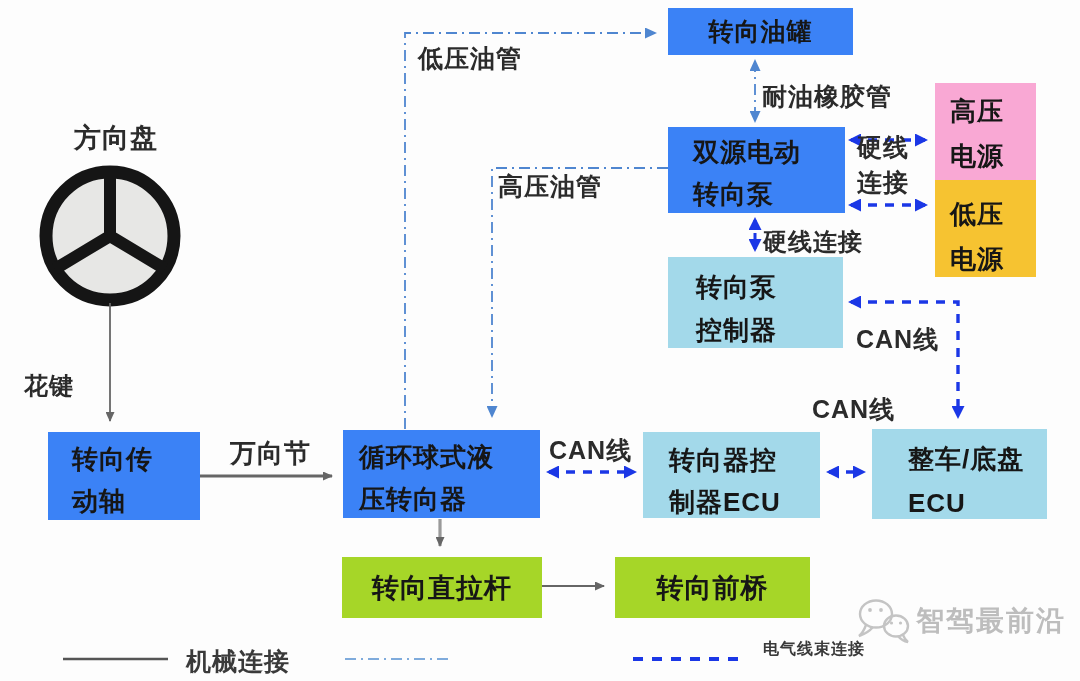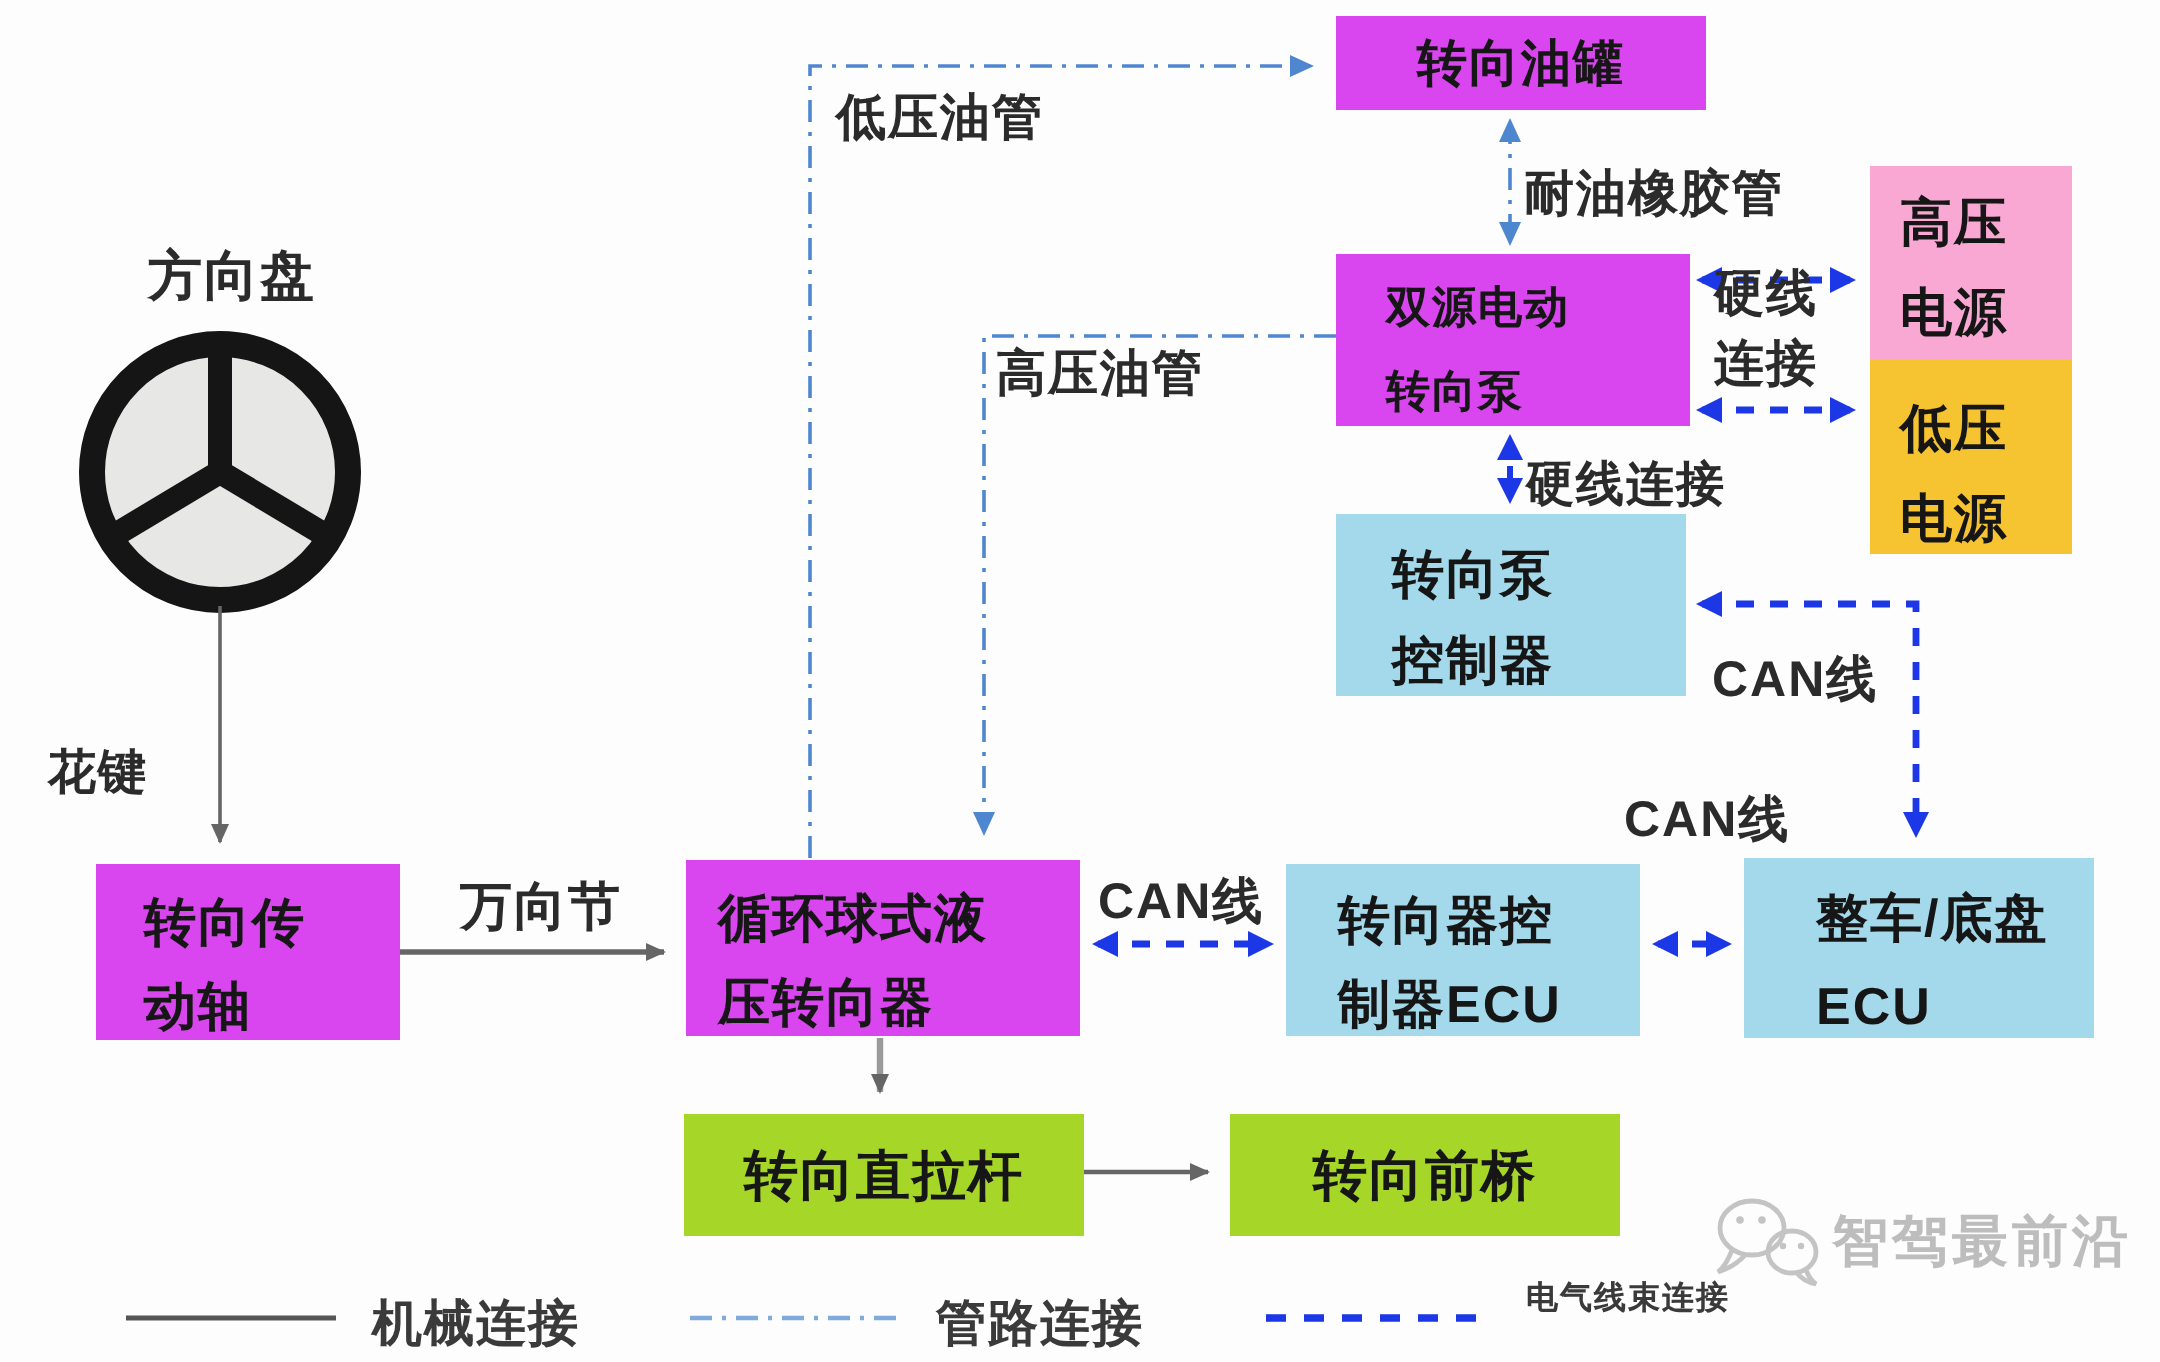--- a/index.html
+++ b/index.html
@@ -5,21 +5,21 @@
   html,body{margin:0;padding:0;background:#ffffff;}
   #stage{
     position:relative;width:1080px;height:681px;background:#fdfdfd;
     font-family:"Liberation Sans",sans-serif;overflow:hidden;
   }
   svg.layer{position:absolute;left:0;top:0;width:1080px;height:681px;}
   .box{
     position:absolute;box-sizing:border-box;color:#161616;
     font-weight:700;letter-spacing:1px;
   }
-  .gray{background:#d946ef;}
+  .gray{background:#3b82f6;font-family:Liberation Mono, monospace;}
   .blue{background:#a3d9ea;}
   .orange{background:#f9a8d4;}
   .yellow{background:#f6c331;}
   .green{background:#a6d628;}
   .center{display:flex;align-items:center;justify-content:center;}
   .l1,.l2{display:block;}
   .lbl{
     position:absolute;color:#2b2b2b;font-weight:700;letter-spacing:1px;
     white-space:nowrap;
   }
@@ -88,21 +88,21 @@
       <circle cx="23" cy="12" r="1.9" fill="#c4c4c4" stroke="none"></circle>
       <circle cx="33.5" cy="25" r="1.6" fill="#c4c4c4" stroke="none"></circle>
       <circle cx="42.5" cy="25" r="1.6" fill="#c4c4c4" stroke="none"></circle>
     </g>
   </svg>
 
   <div class="box gray center" style="left:668px;top:8px;width:185px;height:47px;font-size:25px;">
     <span>转向油罐</span>
   </div>
 
-  <div class="box gray" style="left:668px;top:127px;width:177px;height:86px;font-size:22px;padding:6px 0 0 25px;line-height:42px;">
+  <div class="box gray" style="left:668px;top:127px;width:177px;height:86px;font-size:26px;padding:6px 0 0 25px;line-height:42px;">
     <span class="l1">双源电动</span>
     <span class="l2">转向泵</span>
   </div>
 
   <div class="box orange" style="left:935px;top:83px;width:101px;height:97px;font-size:26px;padding:6px 0 0 15px;line-height:45px;">
     <span class="l1">高压</span>
     <span class="l2">电源</span>
   </div>
 
   <div class="box yellow" style="left:935px;top:180px;width:101px;height:97px;font-size:26px;padding:12px 0 0 15px;line-height:45px;">
@@ -162,18 +162,17 @@
 
   <div class="lbl" style="left:763px;top:226px;font-size:24px;">硬线连接</div>
 
   <div class="lbl" style="left:549px;top:434px;font-size:25px;">CAN线</div>
 
   <div class="lbl" style="left:856px;top:323px;font-size:25px;">CAN线</div>
 
   <div class="lbl" style="left:812px;top:393px;font-size:25px;">CAN线</div>
 
   <div class="lbl legend-lbl" style="left:186px;top:645px;font-size:25px;">机械连接</div>
-  <div class="lbl legend-lbl" style="left:468px;top:645px;font-size:25px;">管路连接</div>
   <div class="lbl legend-lbl" style="left:763px;top:639px;font-size:16px;">电气线束连接</div>
 
   <div class="wm" style="left:916px;top:602px;font-size:28px;">智驾最前沿</div>
 
 </div>
 
 </body></html>

